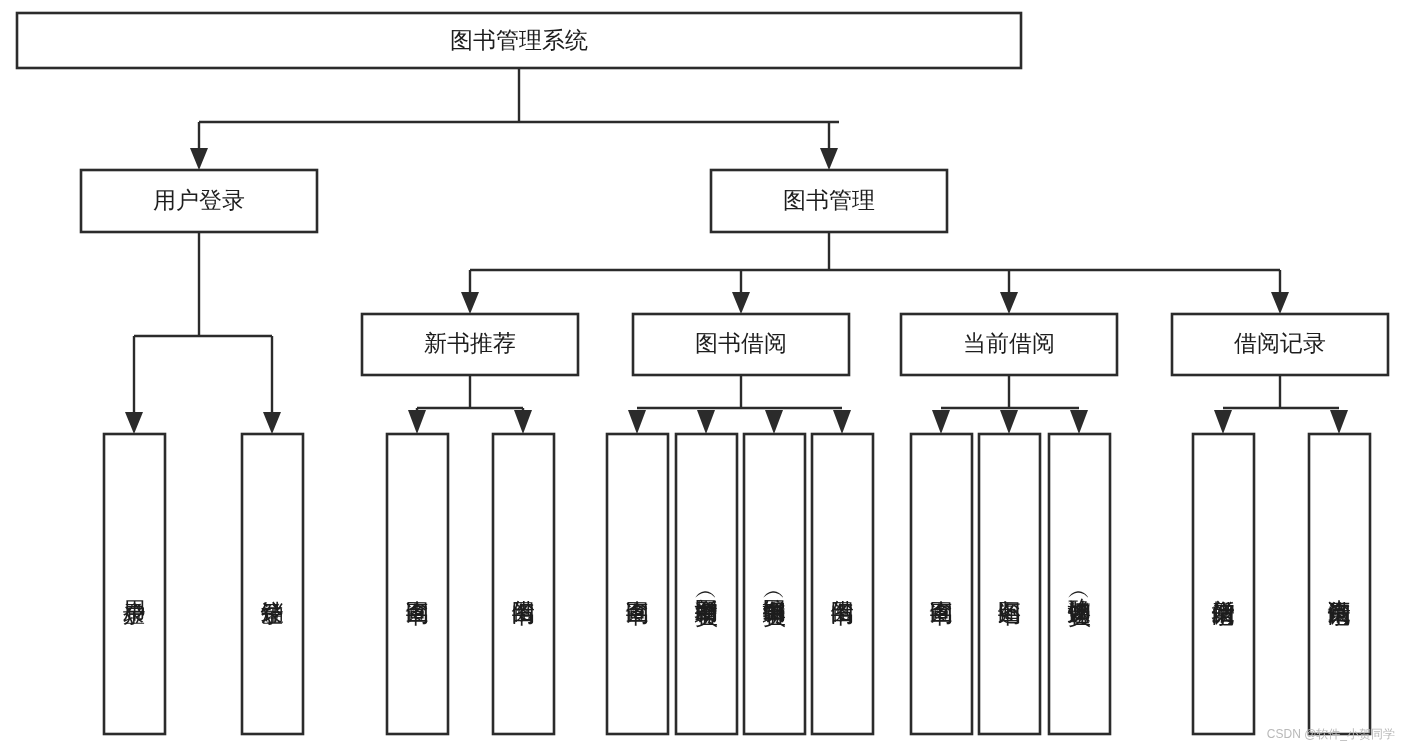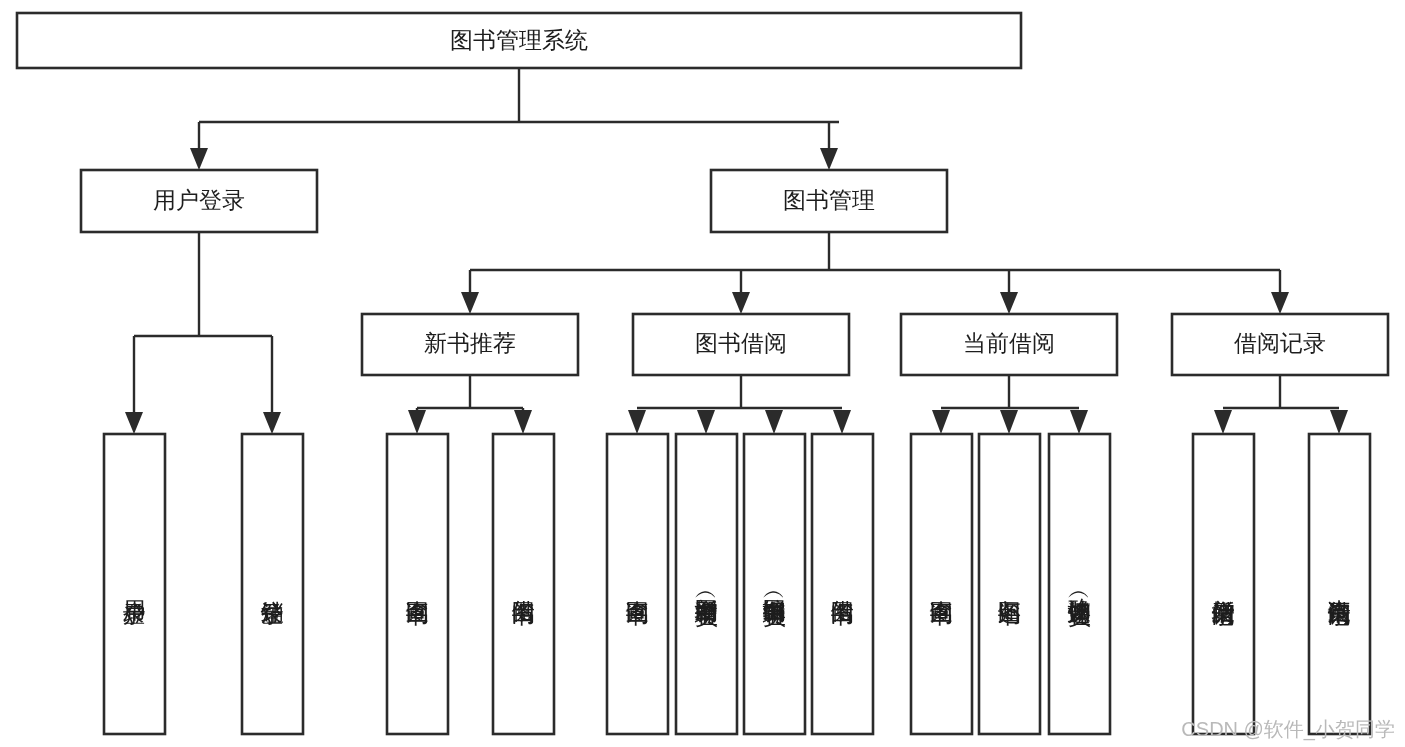--- a/index.html
+++ b/index.html
@@ -63,21 +63,21 @@
     justify-content: center;
     white-space: nowrap;
     pointer-events: none;
     user-select: none;
   }
   .watermark {
     position: absolute;
     right: 10px;
     bottom: 4px;
     font-family: "Liberation Sans", "DejaVu Sans", sans-serif;
-    font-size: 20px;
+    font-size: 12px;
     color: #b9b9b9;
     white-space: nowrap;
     user-select: none;
   }
 </style>
 </head>
 <body>
 
 <div id="diagram-root">
 

